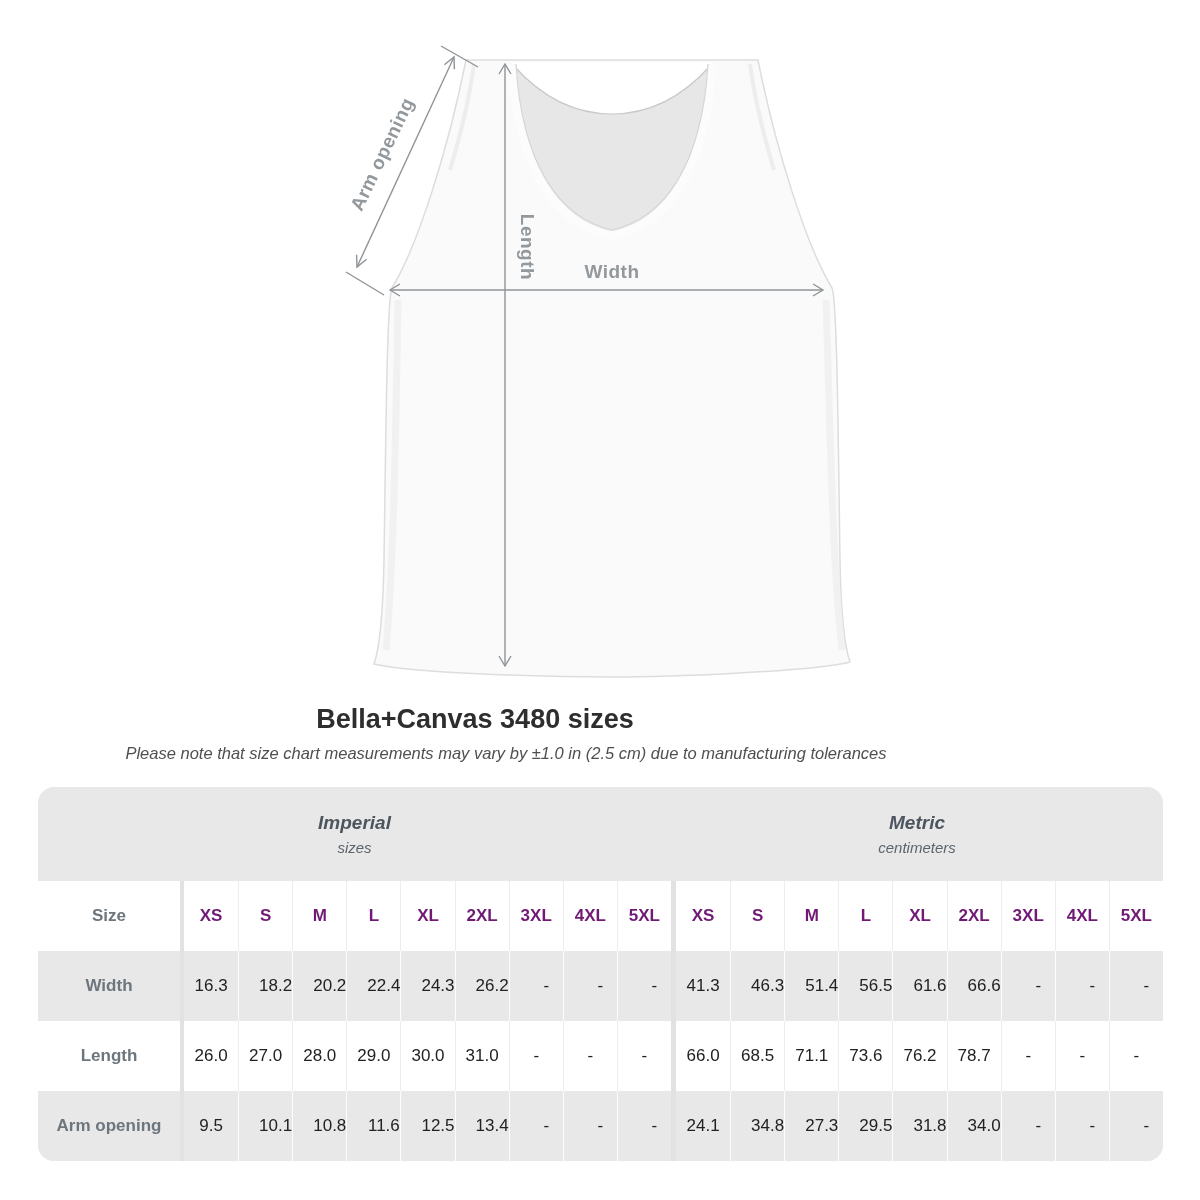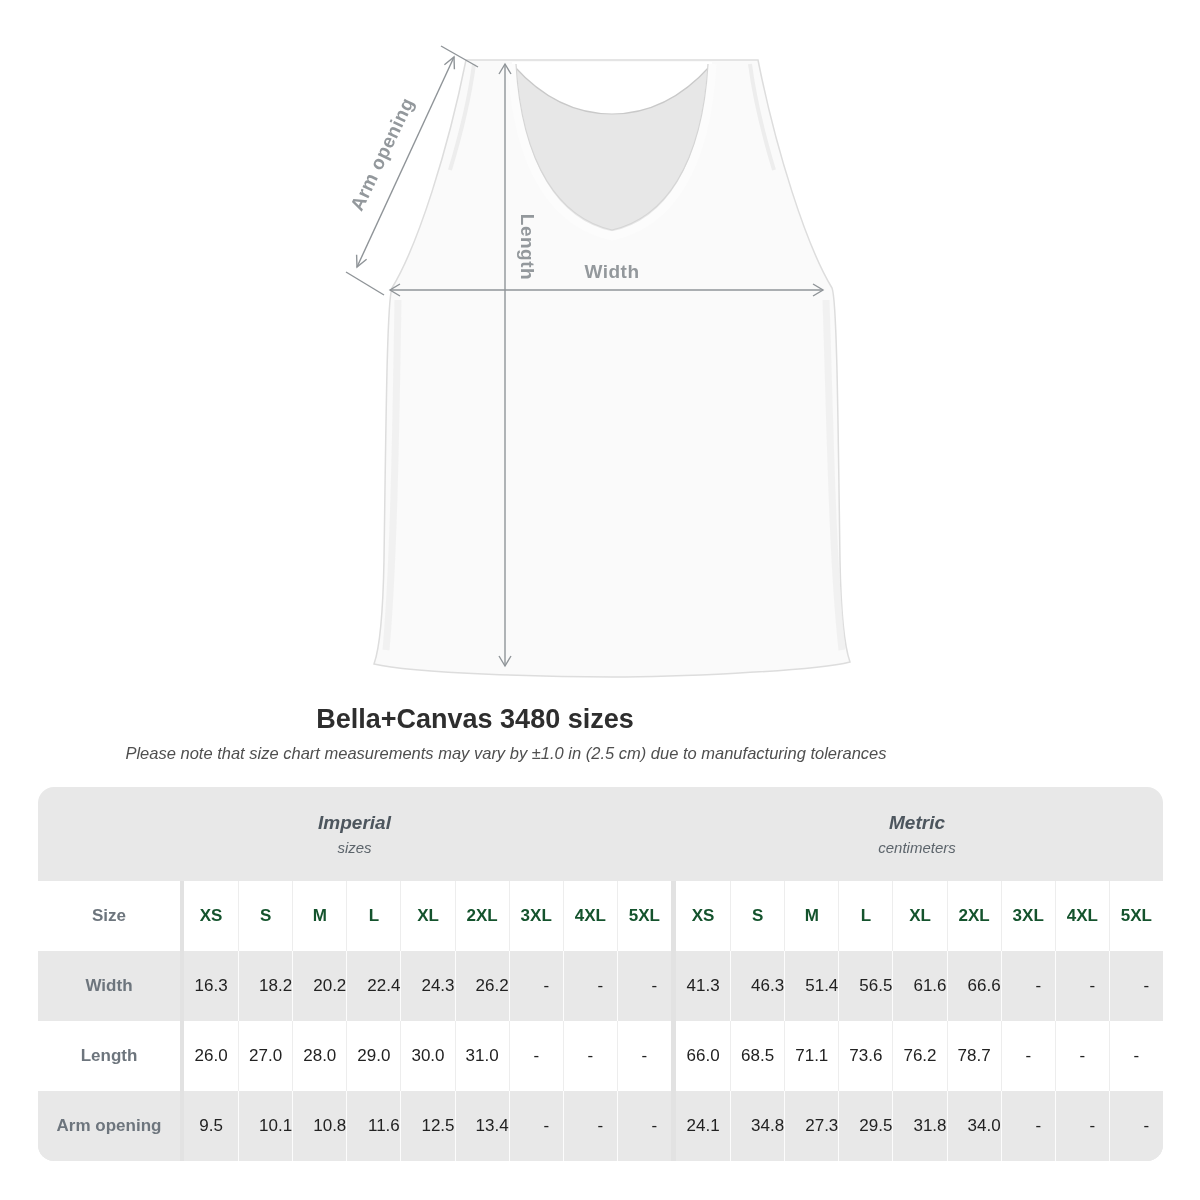--- a/index.html
+++ b/index.html
@@ -31,21 +31,21 @@
   .unit-group{display:flex;flex-direction:column;align-items:center;justify-content:center;gap:5px;}
   .unit-title{font-size:19px;font-weight:bold;font-style:italic;color:#4d565e;}
   .unit-sub{font-size:15px;font-style:italic;color:#5c646b;}
   .grid-row{
     display:grid;height:70px;
     grid-template-columns:142px 4px repeat(9,1fr) 5px repeat(9,1fr);
   }
   .grid-row.header-row{height:70px;}
   .cell{display:flex;align-items:center;justify-content:center;font-size:17px;}
   .lbl{font-weight:bold;color:#6d757d;}
-  .head{font-weight:bold;color:#14532d;}
+  .head{font-weight:bold;color:#701a75;}
   .val{color:#222222;text-align:right;}
   .div-col{background:#e2e2e2;}
   .r-white{background:#ffffff;}
   .r-gray .cell{background:#e8e8e8;}
   .r-gray{background:#e8e8e8;}
   .r-white .vcell + .vcell{border-left:1px solid #ededed;}
   .r-gray  .vcell + .vcell{border-left:1px solid rgba(255,255,255,.85);padding-left:20px;}
 </style>
 </head>
 <body>

